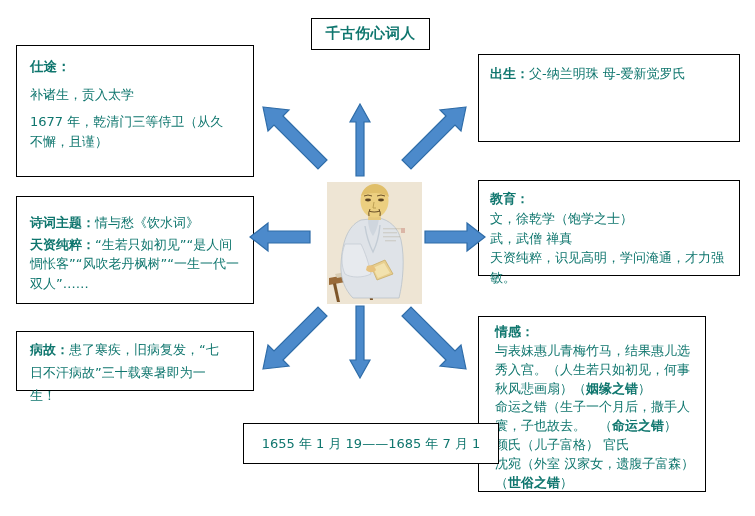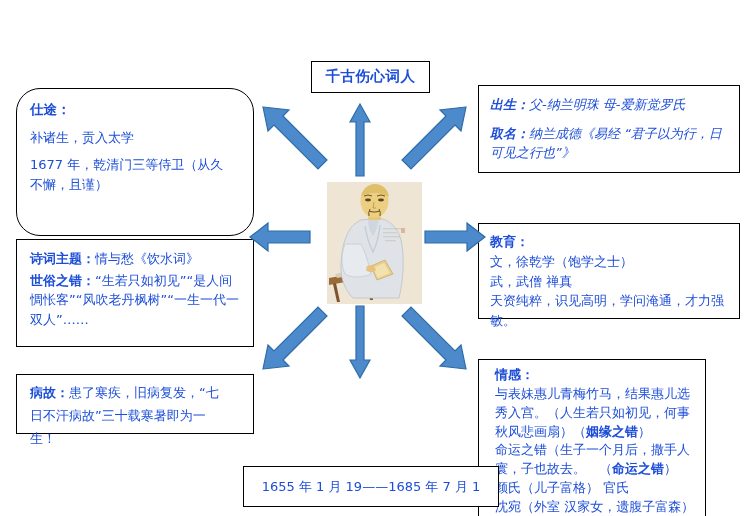--- a/index.html
+++ b/index.html
@@ -10,48 +10,47 @@
     overflow:hidden;
     position:relative;
   }
   #stage{position:relative;width:755px;height:516px;}
 
   .box{
     position:absolute;
     border:1.3px solid #000;
     background:#fff;
     box-sizing:border-box;
-    color:#1d4ed8;
+    color:#0f766e;
     line-height:1.5;
-    margin-top:43px;
   }
   .box p{margin:0;}
   .b{font-weight:bold;}
 
   
   #title-box{
     left:311px;top:18px;width:119px;height:32px;
     display:flex;align-items:center;justify-content:center;
     font-size:14.5px;font-weight:bold;letter-spacing:.5px;
   }
 
   
-  #career-box{left:16px;top:45px;width:238px;height:148px;padding:10px 26px 0 13px;font-size:13px;border-radius:24px;}
+  #career-box{left:16px;top:45px;width:238px;height:132px;padding:10px 26px 0 13px;font-size:13px;}
   #career-box p{margin-bottom:8px;}
   #career-box .hd{font-weight:bold;font-size:13.5px;}
 
-  #poetry-box{left:16px;top:196px;width:238px;height:108px;padding:9px 10px 0 13px;font-size:13px;}
+  #poetry-box{left:16px;top:196px;width:238px;height:108px;padding:16px 10px 0 13px;font-size:13px;}
   #poetry-box p{margin-bottom:2px;}
   #poetry-box .hd{font-weight:bold;}
 
   #death-box{left:16px;top:331px;width:238px;height:60px;padding:7px 24px 0 13px;font-size:13px;line-height:1.75;}
   #death-box .hd{font-weight:bold;}
 
   
-  #birth-box{left:478px;top:42px;width:262px;height:88px;padding:9px 9px 6px 11px;font-size:13px;font-style:italic;}
+  #birth-box{left:478px;top:54px;width:262px;height:88px;padding:9px 9px 6px 11px;font-size:13px;}
   #birth-box p{margin-bottom:9px;}
   #birth-box .hd{font-weight:bold;}
 
   #edu-box{left:478px;top:180px;width:262px;height:96px;padding:8px 9px 0 11px;font-size:13px;line-height:1.52;}
   #edu-box .hd{font-weight:bold;}
 
   #emotion-box{left:478px;top:316px;width:228px;height:176px;padding:6px 8px 0 16px;font-size:13px;line-height:1.45;}
   #emotion-box .hd{font-weight:bold;}
 
   
@@ -93,30 +92,29 @@
   </div>
 
   <div class="box" id="career-box">
     <p><span class="hd">仕途：</span></p>
     <p>补诸生，贡入太学</p>
     <p>1677 年，乾清门三等侍卫（从久不懈，且谨）</p>
   </div>
 
   <div class="box" id="poetry-box">
     <p><span class="hd">诗词主题：</span><span>情与愁《饮水词》</span></p>
-    <p><span class="hd">世俗之错：</span><span>“生若只如初见”“是人间惆怅客”“风吹老丹枫树”“一生一代一双人”……</span></p>
+    <p><span class="hd">天资纯粹：</span><span>“生若只如初见”“是人间惆怅客”“风吹老丹枫树”“一生一代一双人”……</span></p>
   </div>
 
   <div class="box" id="death-box">
     <p><span class="hd">病故：</span><span>患了寒疾，旧病复发，“七日不汗病故”三十载寒暑即为一生！</span></p>
   </div>
 
   <div class="box" id="birth-box">
     <p><span class="hd">出生：</span><span>父-纳兰明珠  母-爱新觉罗氏</span></p>
-    <p><span class="hd">取名：</span><span>纳兰成德《易经 “君子以为行，日可见之行也”》</span></p>
   </div>
 
   <div class="box" id="edu-box">
     <p><span class="hd">教育：</span></p>
     <p>文，徐乾学（饱学之士）</p>
     <p>武，武僧 禅真</p>
     <p>天资纯粹，识见高明，学问淹通，才力强敏。</p>
   </div>
 
   <div class="box" id="emotion-box">

